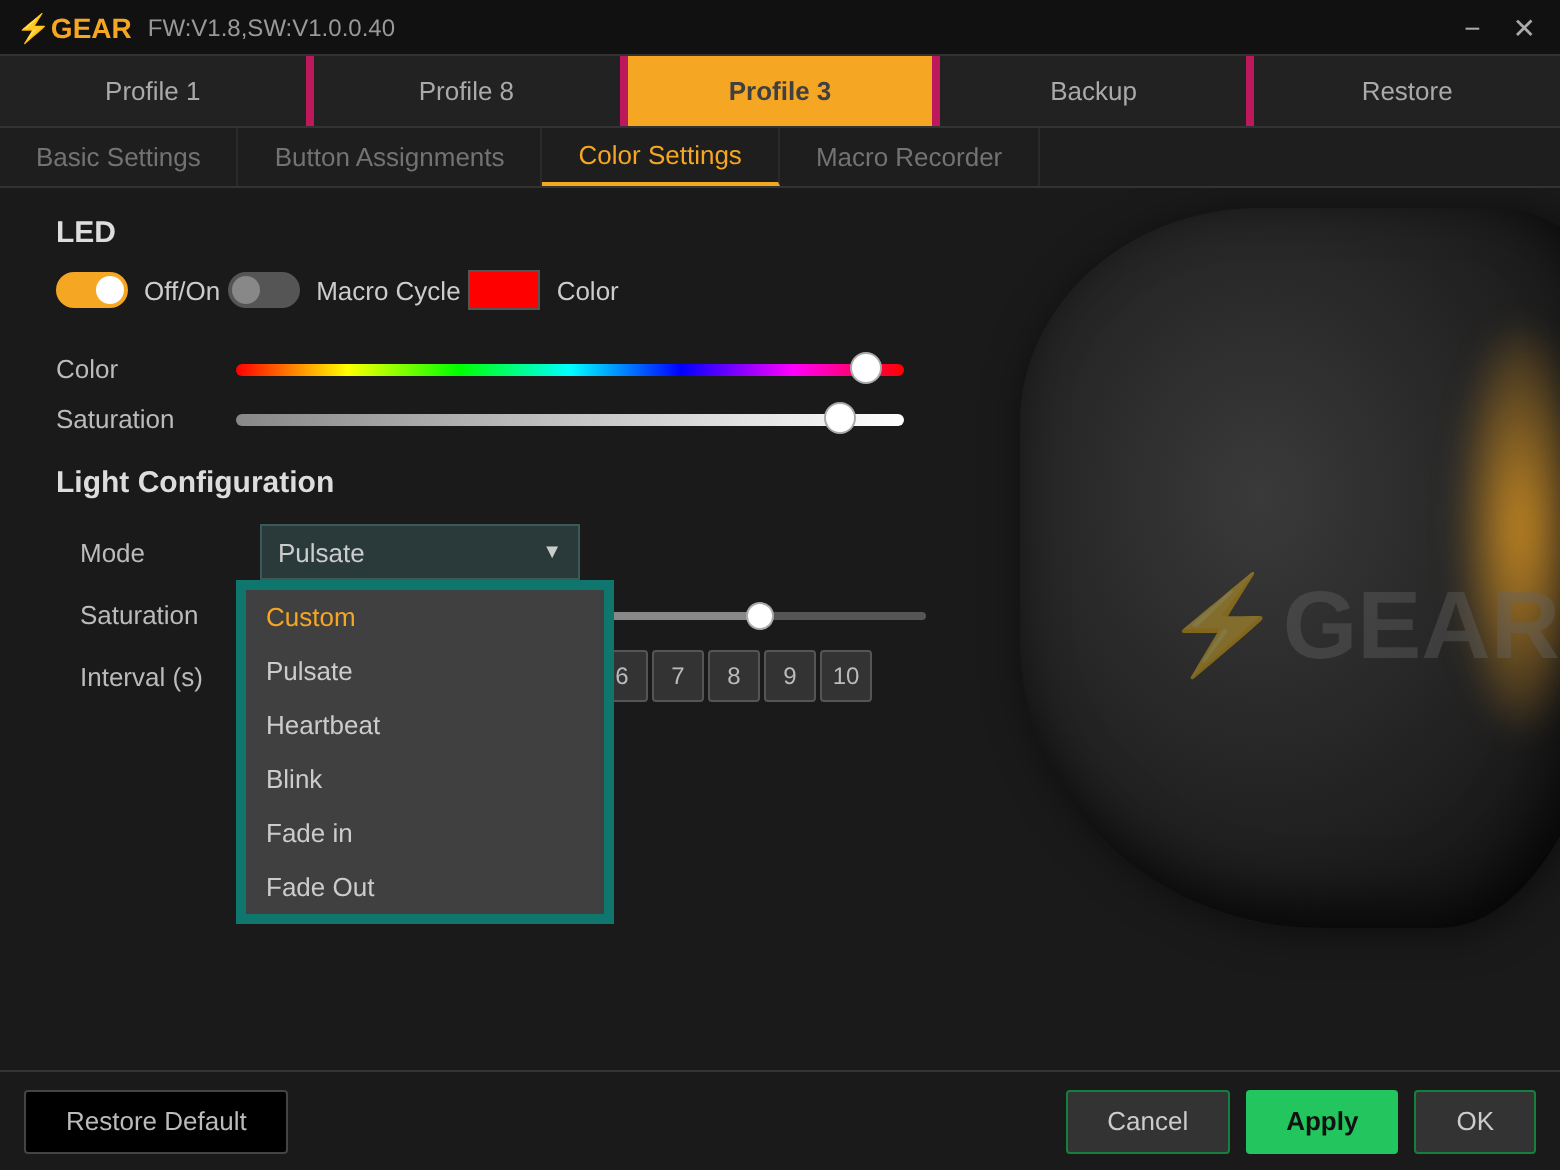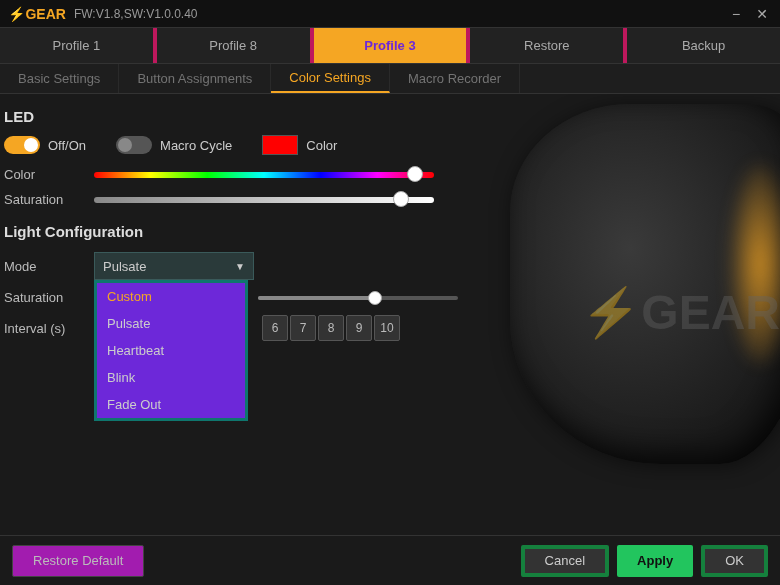--- a/index.html
+++ b/index.html
@@ -62,21 +62,21 @@
       align-items: center;
       justify-content: center;
       cursor: pointer;
       color: #aaa;
       font-size: 13px;
       border-right: 4px solid #be185d;
     }
     .profile-tab:last-child { border-right: none; }
     .profile-tab.active {
       background: #f5a623;
-      color: #6d28d9;
+      color: #404040;
       font-weight: bold;
     }
 
     
     #sub-tabs {
       background: #1e1e1e;
       display: flex;
       height: 30px;
       border-bottom: 1px solid #333;
     }
@@ -97,38 +97,38 @@
     
     #main-content {
       display: flex;
       height: calc(585px - 28px - 36px - 30px - 50px);
       overflow: hidden;
     }
 
     
     #left-panel {
       width: 480px;
-      padding: 14px 4px;
+      padding: 14px 28px;
       position: relative;
       z-index: 1;
     }
 
     .section-title {
       font-size: 15px;
       color: #ddd;
       margin-bottom: 10px;
       font-weight: bold;
     }
 
     
     .led-row {
       display: flex;
       align-items: center;
-      gap: 30px;
-      margin-bottom: 12px;
+      gap: 4px;
+      margin-bottom: 22px;
     }
 
     .toggle-container {
       display: flex;
       align-items: center;
       gap: 8px;
     }
     .toggle-switch {
       width: 36px;
       height: 18px;
@@ -226,20 +226,21 @@
     .config-row {
       display: flex;
       align-items: center;
       margin-bottom: 10px;
       position: relative;
     }
     .config-label {
       width: 90px;
       color: #bbb;
       font-size: 13px;
+      margin-left: 12px;
     }
 
     
     .dropdown {
       width: 160px;
       height: 28px;
       background: #2a3a3a;
       border: 1px solid #3a5a5a;
       display: flex;
       align-items: center;
@@ -249,23 +250,23 @@
       color: #ccc;
       font-size: 13px;
     }
     .dropdown-arrow { color: #ccc; font-size: 10px; }
 
     
     .dropdown-menu {
       position: absolute;
       top: 28px;
       left: 90px;
-      width: 154px;
-      background: #6d28d9;
-      border: 3px solid #0f766e;
+      width: 189px;
+      background: #404040;
+      border: 5px solid #0f766e;
       z-index: 10;
     }
     .dropdown-item {
       padding: 6px 10px;
       cursor: pointer;
       font-size: 13px;
       color: #ccc;
     }
     .dropdown-item.selected { color: #f5a623; }
     .range-track {
@@ -328,33 +329,33 @@
 
     .btn {
       height: 32px;
       padding: 0 20px;
       border: none;
       cursor: pointer;
       font-size: 13px;
       border-radius: 2px;
     }
     .btn-default {
-      background: #a21caf;
+      background: #000000;
       color: #bbb;
       border: 1px solid #444;
     }
     .btn-orange {
       background: #22c55e;
       color: #111;
       font-weight: bold;
     }
     .btn-dark {
       background: #333;
       color: #ccc;
-      border: 4px solid #15803d;
+      border: 1px solid #15803d;
     }
 
     
     .mouse-graphic {
       position: absolute;
       right: -30px;
       top: 10px;
       width: 340px;
       height: 370px;
     }
@@ -401,22 +402,22 @@
   <div class="title-controls">
     <span class="title-btn">−</span>
     <span class="title-btn">✕</span>
   </div>
 </div>
 
 <div id="profile-tabs">
   <div class="profile-tab">Profile 1</div>
   <div class="profile-tab">Profile 8</div>
   <div class="profile-tab active">Profile 3</div>
+  <div class="profile-tab">Backup</div>
   <div class="profile-tab">Restore</div>
-  <div class="profile-tab">Backup</div>
 </div>
 
 <div id="sub-tabs">
   <div class="sub-tab">Basic Settings</div>
   <div class="sub-tab">Button Assignments</div>
   <div class="sub-tab active">Color Settings</div>
   <div class="sub-tab">Macro Recorder</div>
 </div>
 
 <div id="main-content" style="position:relative;">
@@ -473,20 +474,21 @@
       <div class="dropdown">
         <span>Pulsate</span>
         <span class="dropdown-arrow">▼</span>
       </div>
 
       <div class="dropdown-menu">
         <div class="dropdown-item selected">Custom</div>
         <div class="dropdown-item">Pulsate</div>
         <div class="dropdown-item">Heartbeat</div>
         <div class="dropdown-item">Blink</div>
+        <div class="dropdown-item">Fade in</div>
         <div class="dropdown-item">Fade Out</div>
       </div>
     </div>
 
     <div class="config-row" style="margin-top:8px;">
       <span class="config-label">Saturation</span>
       <div style="display:flex; align-items:center; gap:4px; margin-left:164px;">
         <div class="range-track" style="width:200px;">
           <div class="range-fill" style="width:60%;"></div>
           <div class="range-thumb" style="left:55%;"></div>

